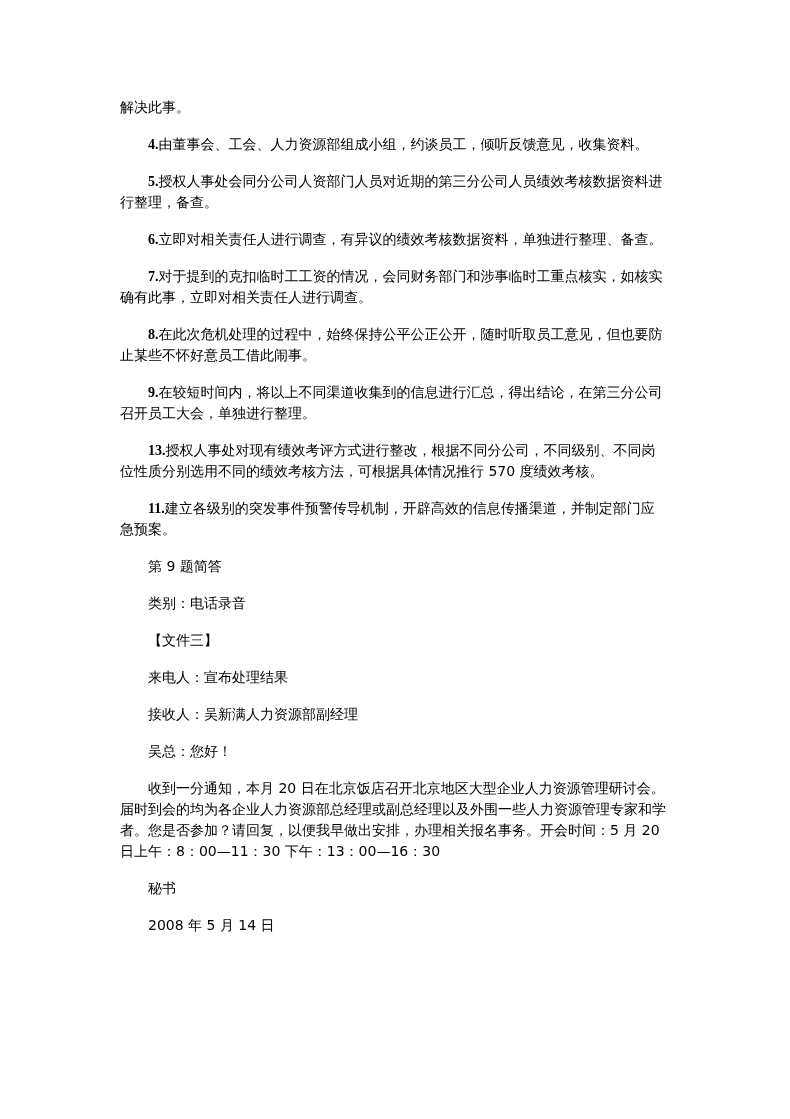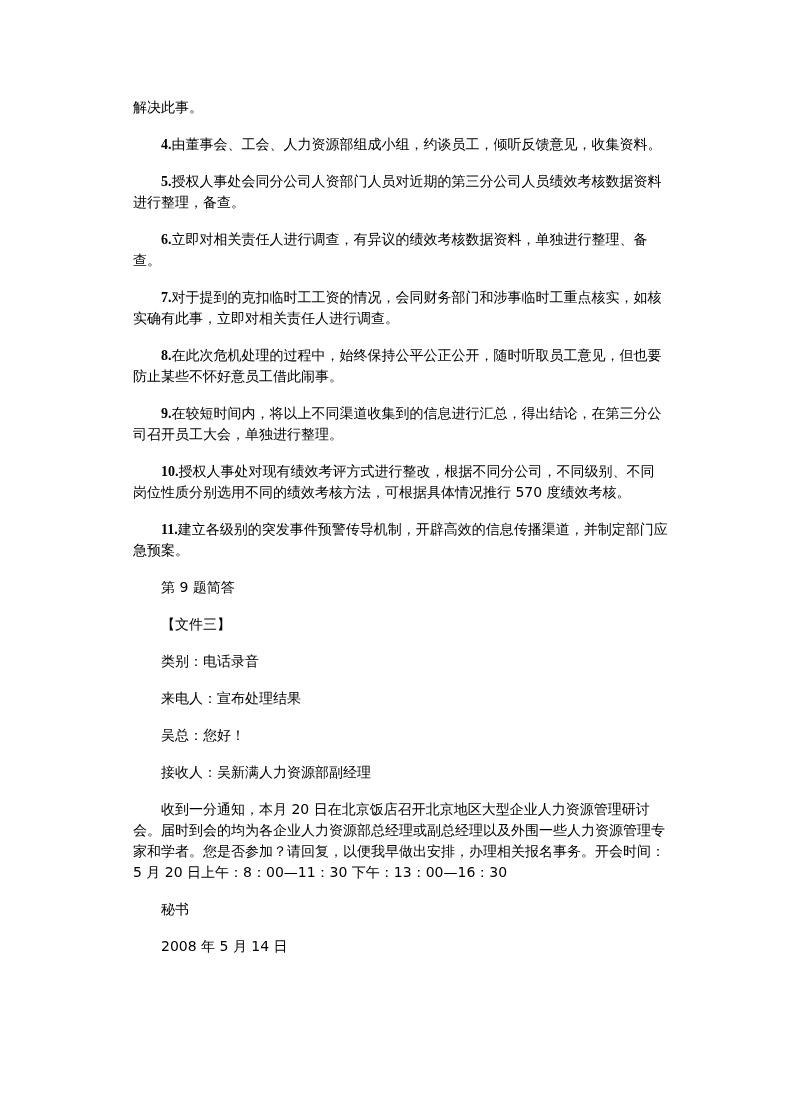--- a/index.html
+++ b/index.html
@@ -1,37 +1,37 @@
 <!DOCTYPE html>
 <html><head>
 <meta charset="utf-8">
 <style>
   html, body { margin: 0; padding: 0; background: #ffffff; }
   body { width: 790px; height: 1119px; position: relative; overflow: hidden;
          font-family: "DejaVu Sans", "Liberation Sans", sans-serif; color: #000; }
   .page { position: absolute; left: 120px; top: 97px; width: 548px; }
-  .p { font-size: 14px; line-height: 21px; margin: 0 0 16px 13px; text-indent: 28px; word-break: break-all; }
+  .p { font-size: 14px; line-height: 21px; margin: 0 0 16px 0; text-indent: 28px; word-break: break-all; }
   .p.noindent { text-indent: 0; }
   .p .num { font-family: "Liberation Serif", serif; font-weight: bold; }
 </style>
 </head>
 <body>
 
 <div class="page">
   <p class="p noindent"><span>解决此事。</span></p>
   <p class="p"><span class="num">4.</span><span>由董事会、工会、人力资源部组成小组，约谈员工，倾听反馈意见，收集资料。</span></p>
   <p class="p"><span class="num">5.</span><span>授权人事处会同分公司人资部门人员对近期的第三分公司人员绩效考核数据资料进行整理，备查。</span></p>
   <p class="p"><span class="num">6.</span><span>立即对相关责任人进行调查，有异议的绩效考核数据资料，单独进行整理、备查。</span></p>
   <p class="p"><span class="num">7.</span><span>对于提到的克扣临时工工资的情况，会同财务部门和涉事临时工重点核实，如核实确有此事，立即对相关责任人进行调查。</span></p>
   <p class="p"><span class="num">8.</span><span>在此次危机处理的过程中，始终保持公平公正公开，随时听取员工意见，但也要防止某些不怀好意员工借此闹事。</span></p>
   <p class="p"><span class="num">9.</span><span>在较短时间内，将以上不同渠道收集到的信息进行汇总，得出结论，在第三分公司召开员工大会，单独进行整理。</span></p>
-  <p class="p"><span class="num">10.</span><span>授权人事处对现有绩效考评方式进行整改，根据不同分公司，不同级别、不同岗位性质分别选用不同的绩效考核方法，可根据具体情况推行 570 度绩效考核。</span></p>
+  <p class="p"><span class="num">13.</span><span>授权人事处对现有绩效考评方式进行整改，根据不同分公司，不同级别、不同岗位性质分别选用不同的绩效考核方法，可根据具体情况推行 570 度绩效考核。</span></p>
   <p class="p"><span class="num">11.</span><span>建立各级别的突发事件预警传导机制，开辟高效的信息传播渠道，并制定部门应急预案。</span></p>
   <p class="p"><span>第 9 题简答</span></p>
+  <p class="p"><span>类别：电话录音</span></p>
   <p class="p"><span>【文件三】</span></p>
-  <p class="p"><span>类别：电话录音</span></p>
   <p class="p"><span>来电人：宣布处理结果</span></p>
+  <p class="p"><span>接收人：吴新满人力资源部副经理</span></p>
   <p class="p"><span>吴总：您好！</span></p>
-  <p class="p"><span>接收人：吴新满人力资源部副经理</span></p>
   <p class="p"><span>收到一分通知，本月 20 日在北京饭店召开北京地区大型企业人力资源管理研讨会。届时到会的均为各企业人力资源部总经理或副总经理以及外围一些人力资源管理专家和学者。您是否参加？请回复，以便我早做出安排，办理相关报名事务。开会时间：5 月 20 日上午：8：00—11：30 下午：13：00—16：30</span></p>
   <p class="p"><span>秘书</span></p>
   <p class="p"><span>2008 年 5 月 14 日</span></p>
 </div>
 
 </body></html>

